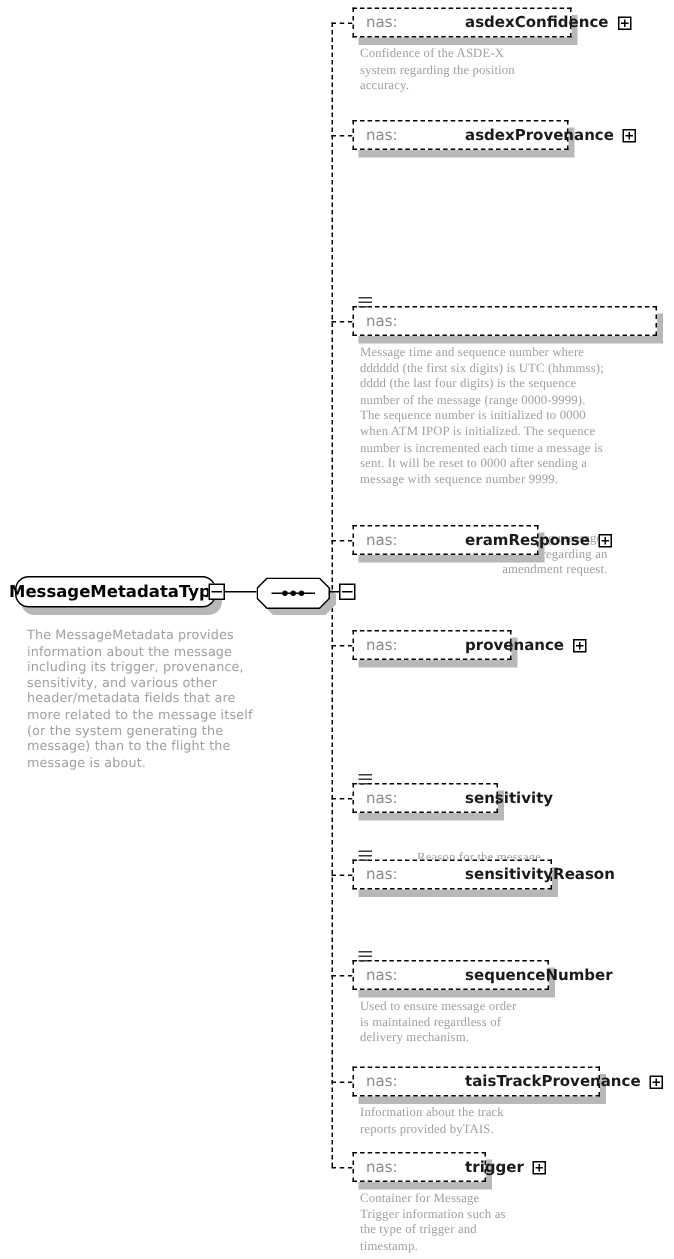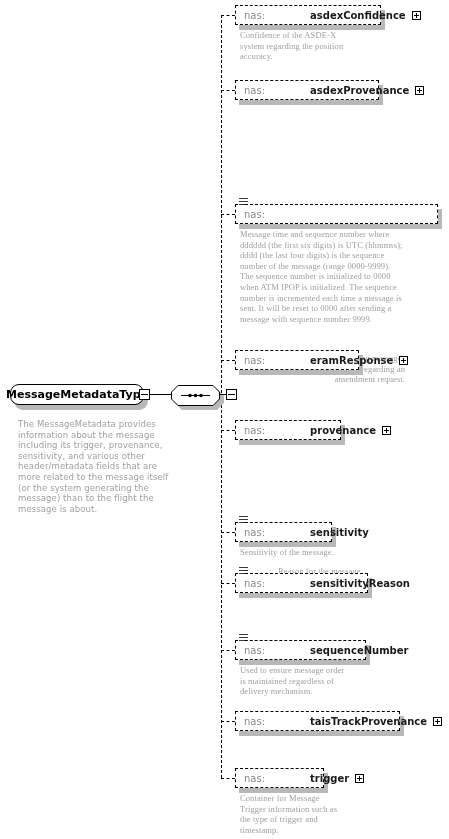--- a/index.html
+++ b/index.html
@@ -301,21 +301,20 @@
   <div class="node-shadow" style="left:239px; top:527px; width:97px;"></div>
   <div class="node" style="left:235px; top:522px; width:97px;">
     <span class="lines-badge">
       <i></i>
         <i></i>
         <i></i>
     </span>
     <span class="ns">nas:</span>
     <span class="nm">sensitivity</span>
   </div>
-  <div class="annot child" style="top:547px; width:180px;">Sensitivity of the message.</div>
 
   <div class="stub" style="left:221px; top:583px; width:14px;"></div>
   <div class="node-shadow" style="left:239px; top:578px; width:133px;"></div>
   <div class="node" style="left:235px; top:573px; width:133px;">
     <span class="lines-badge">
       <i></i>
         <i></i>
         <i></i>
     </span>
     <span class="ns">nas:</span>
@@ -339,20 +338,22 @@
 is maintained regardless of
 delivery mechanism.</div>
 
   <div class="stub" style="left:221px; top:721px; width:14px;"></div>
   <div class="node-shadow" style="left:239px; top:716px; width:165px;"></div>
   <div class="node" style="left:235px; top:711px; width:165px;">
     <span class="ns">nas:</span>
     <span class="nm">taisTrackProvenance</span>
     <span class="plus"></span>
   </div>
+  <div class="annot child" style="top:736px; width:170px;">Information about the track
+reports provided byTAIS.</div>
 
   <div class="stub" style="left:221px; top:778px; width:14px;"></div>
   <div class="node-shadow" style="left:239px; top:773px; width:89px;"></div>
   <div class="node" style="left:235px; top:768px; width:89px;">
     <span class="ns">nas:</span>
     <span class="nm">trigger</span>
     <span class="plus"></span>
   </div>
   <div class="annot child" style="top:793px; width:170px;">Container for Message
 Trigger information such as

